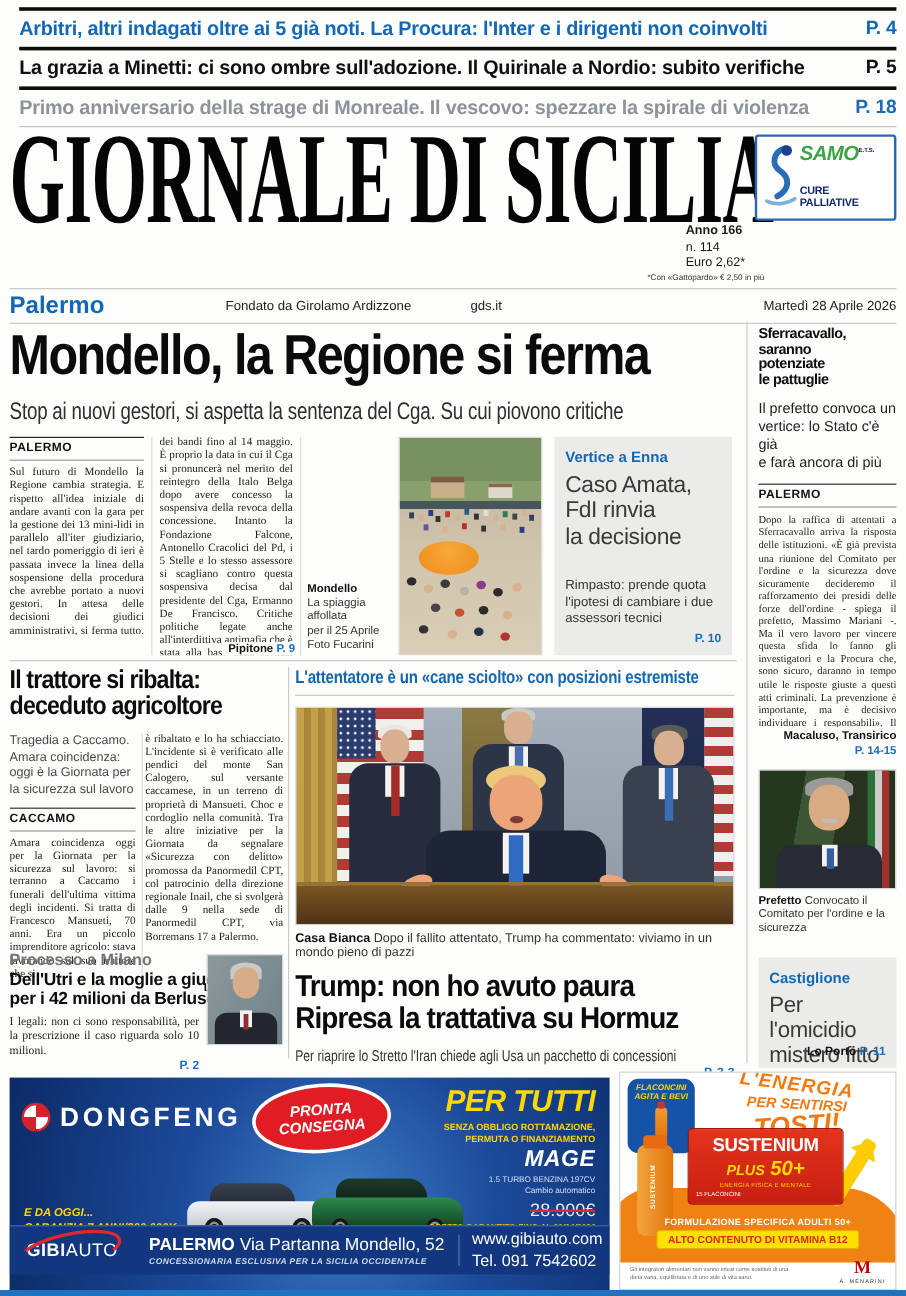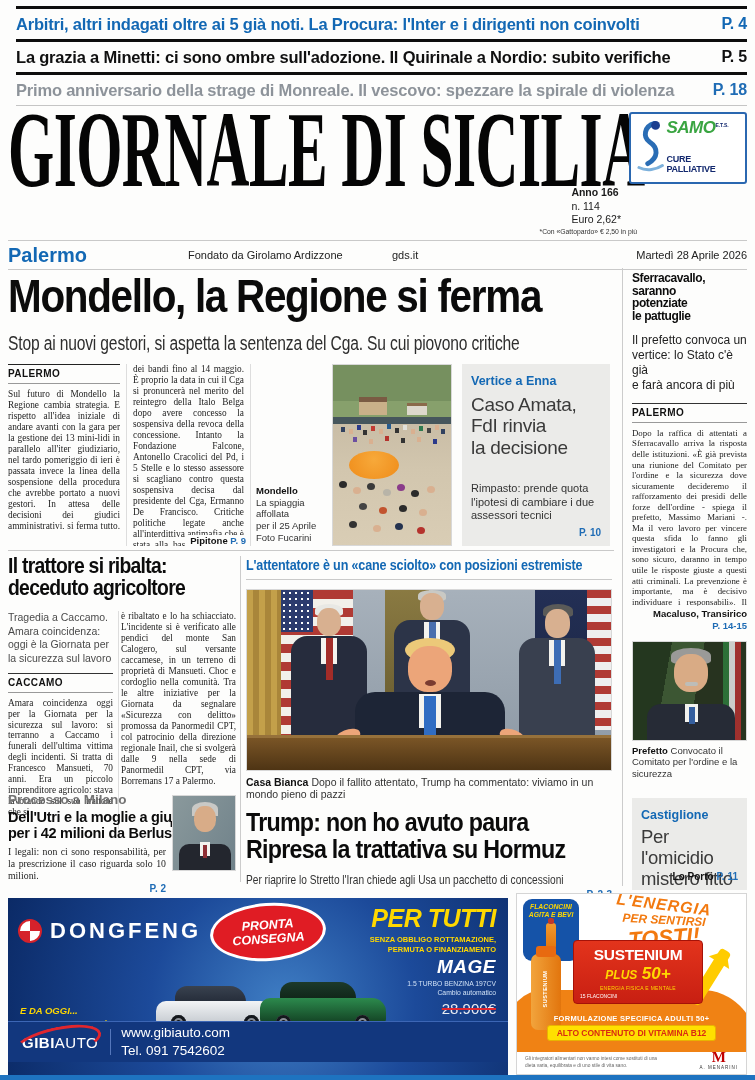--- a/index.html
+++ b/index.html
@@ -456,20 +456,24 @@
         <div class="w r"></div>
     </div>
     <div class="df-warr prelines">E DA OGGI...
 GARANZIA 7 ANNI/200.000Km</div>
     <div class="df-note">PREZZO GARANTITO FINO AL 30/04/2026</div>
     <div class="df-strip">
       <div class="gibi">
         <div class="gibi-arc"></div>
         <span>GIBI</span><span class="lt">AUTO</span>
       </div>
+      <div class="df-addr">
+        <div class="l1"><span class="b">PALERMO</span> <span>Via Partanna Mondello, 52</span></div>
+        <div class="l2">CONCESSIONARIA ESCLUSIVA PER LA SICILIA OCCIDENTALE</div>
+      </div>
       <div class="df-sep"></div>
       <div class="df-web">
         <div>www.gibiauto.com</div>
         <div>Tel. 091 7542602</div>
       </div>
     </div>
   </div>
 
   <div class="ad-su">
     <div class="su-badge">

